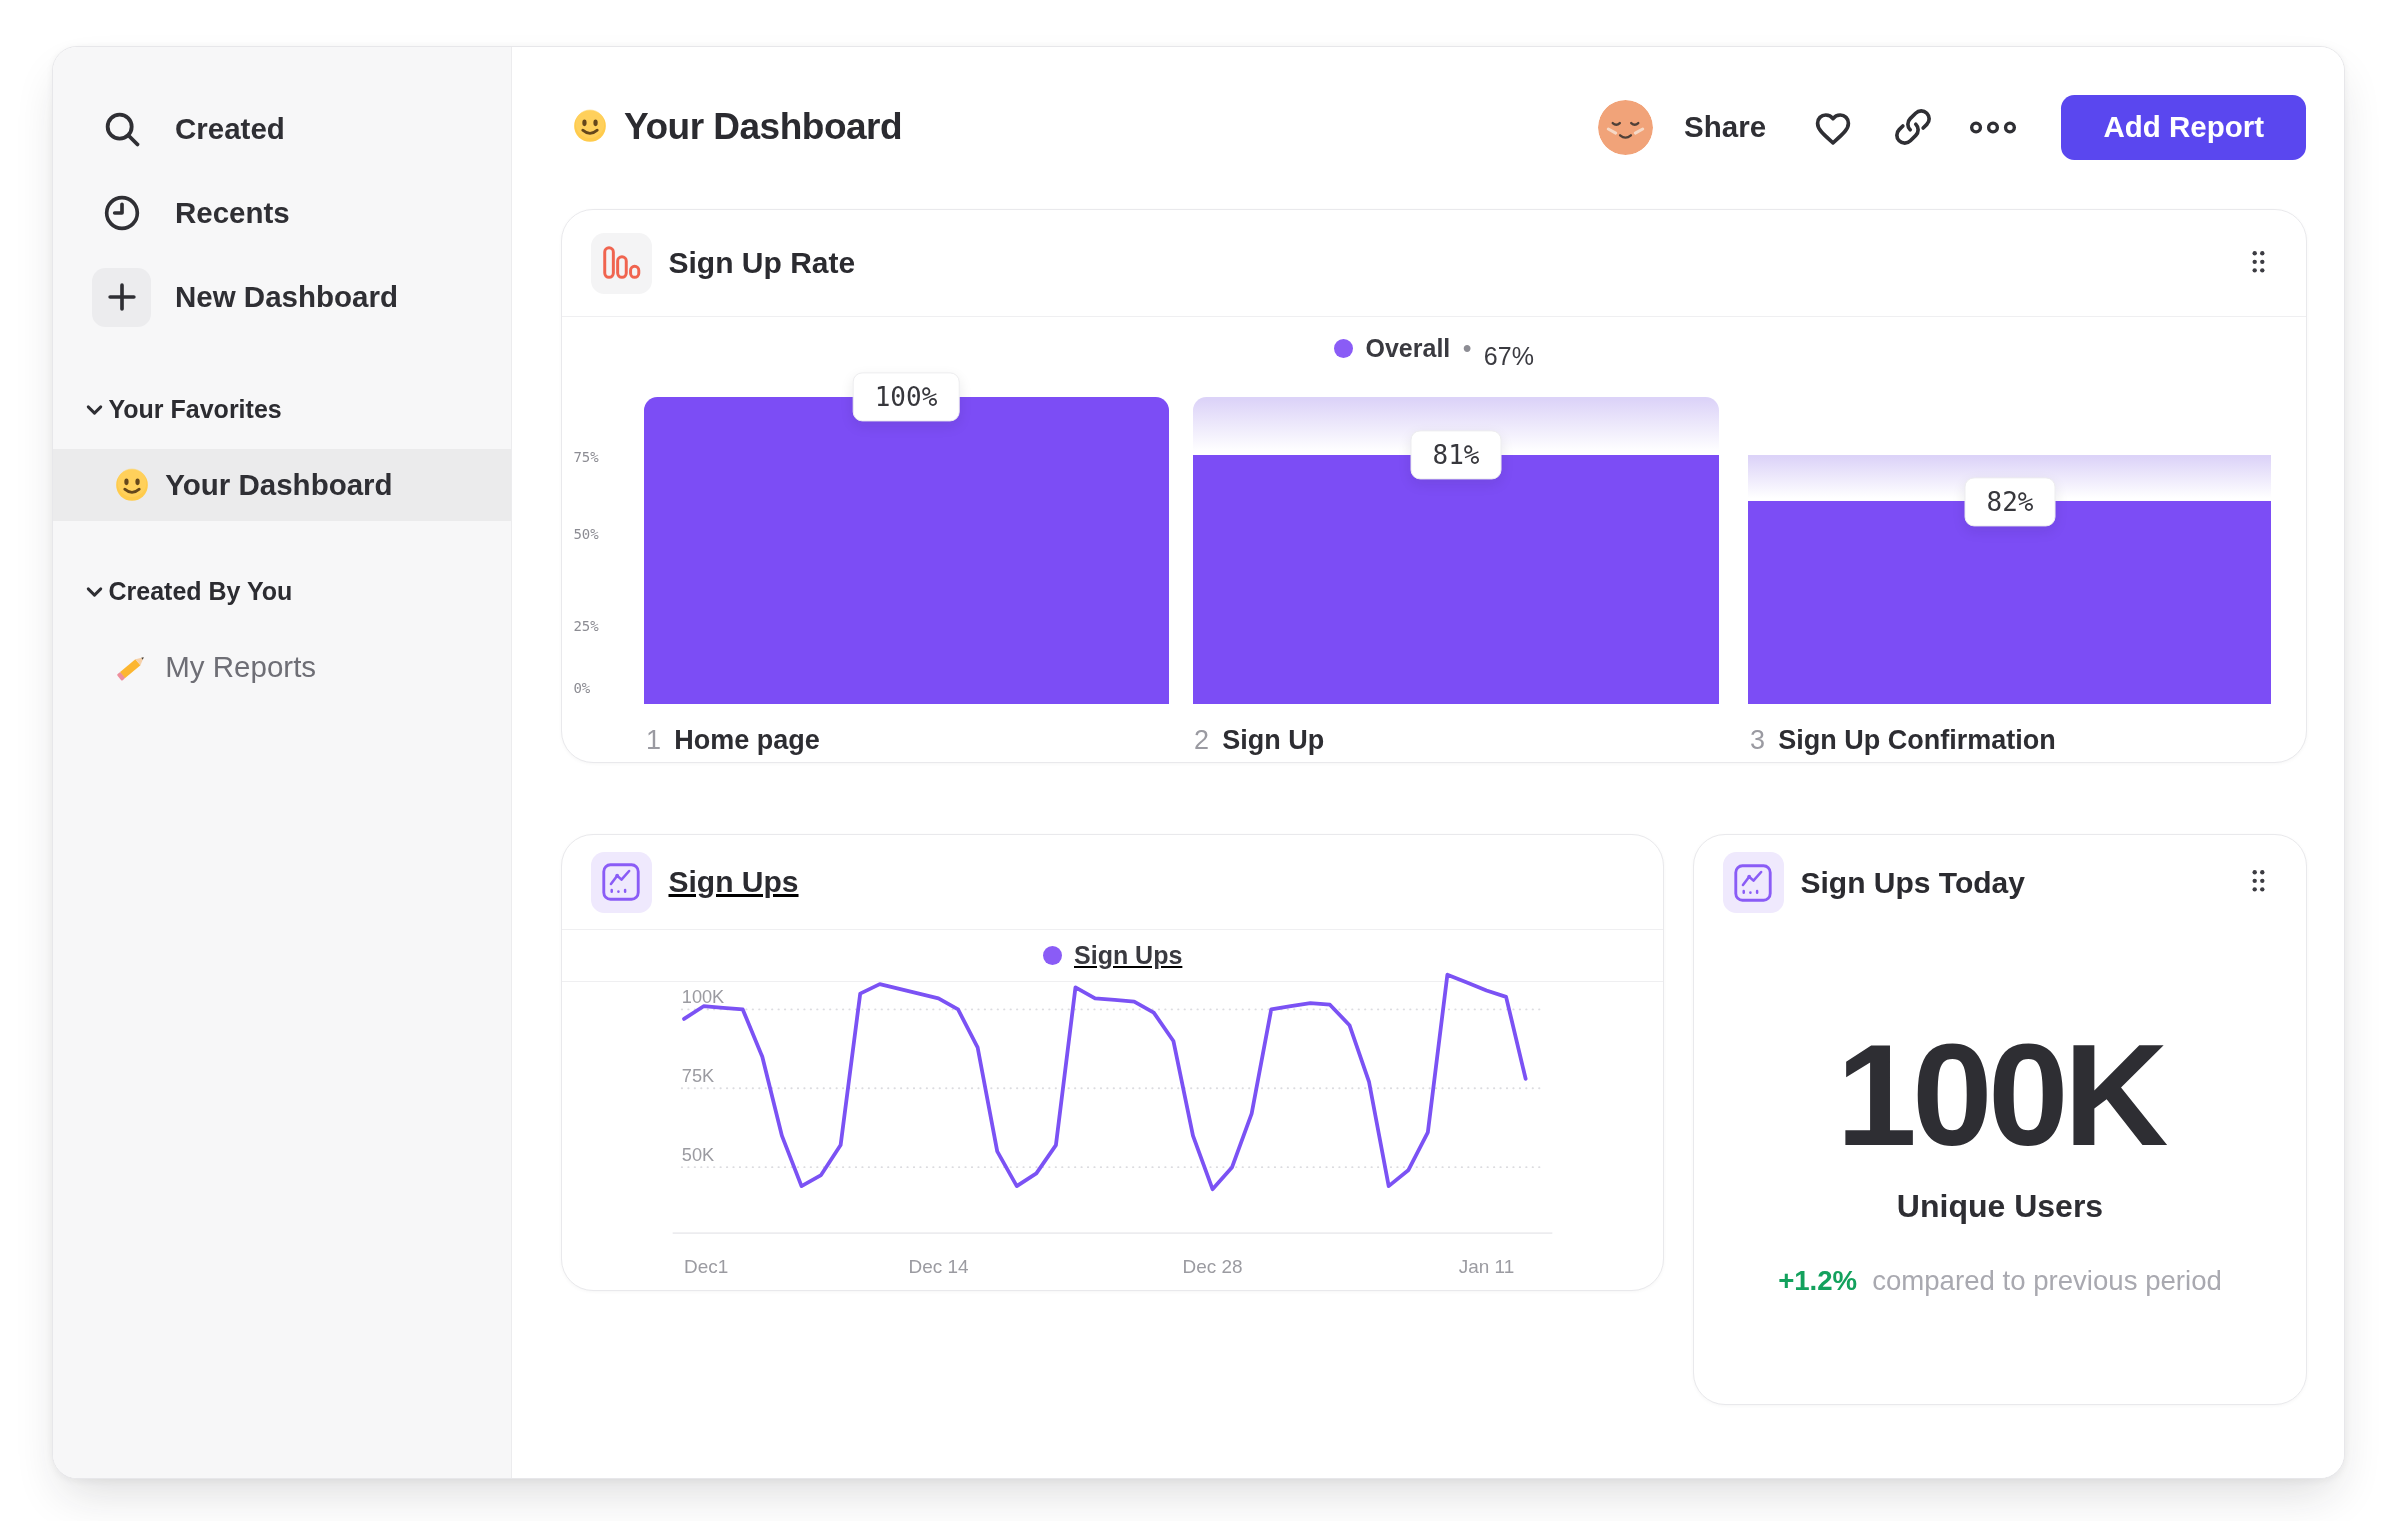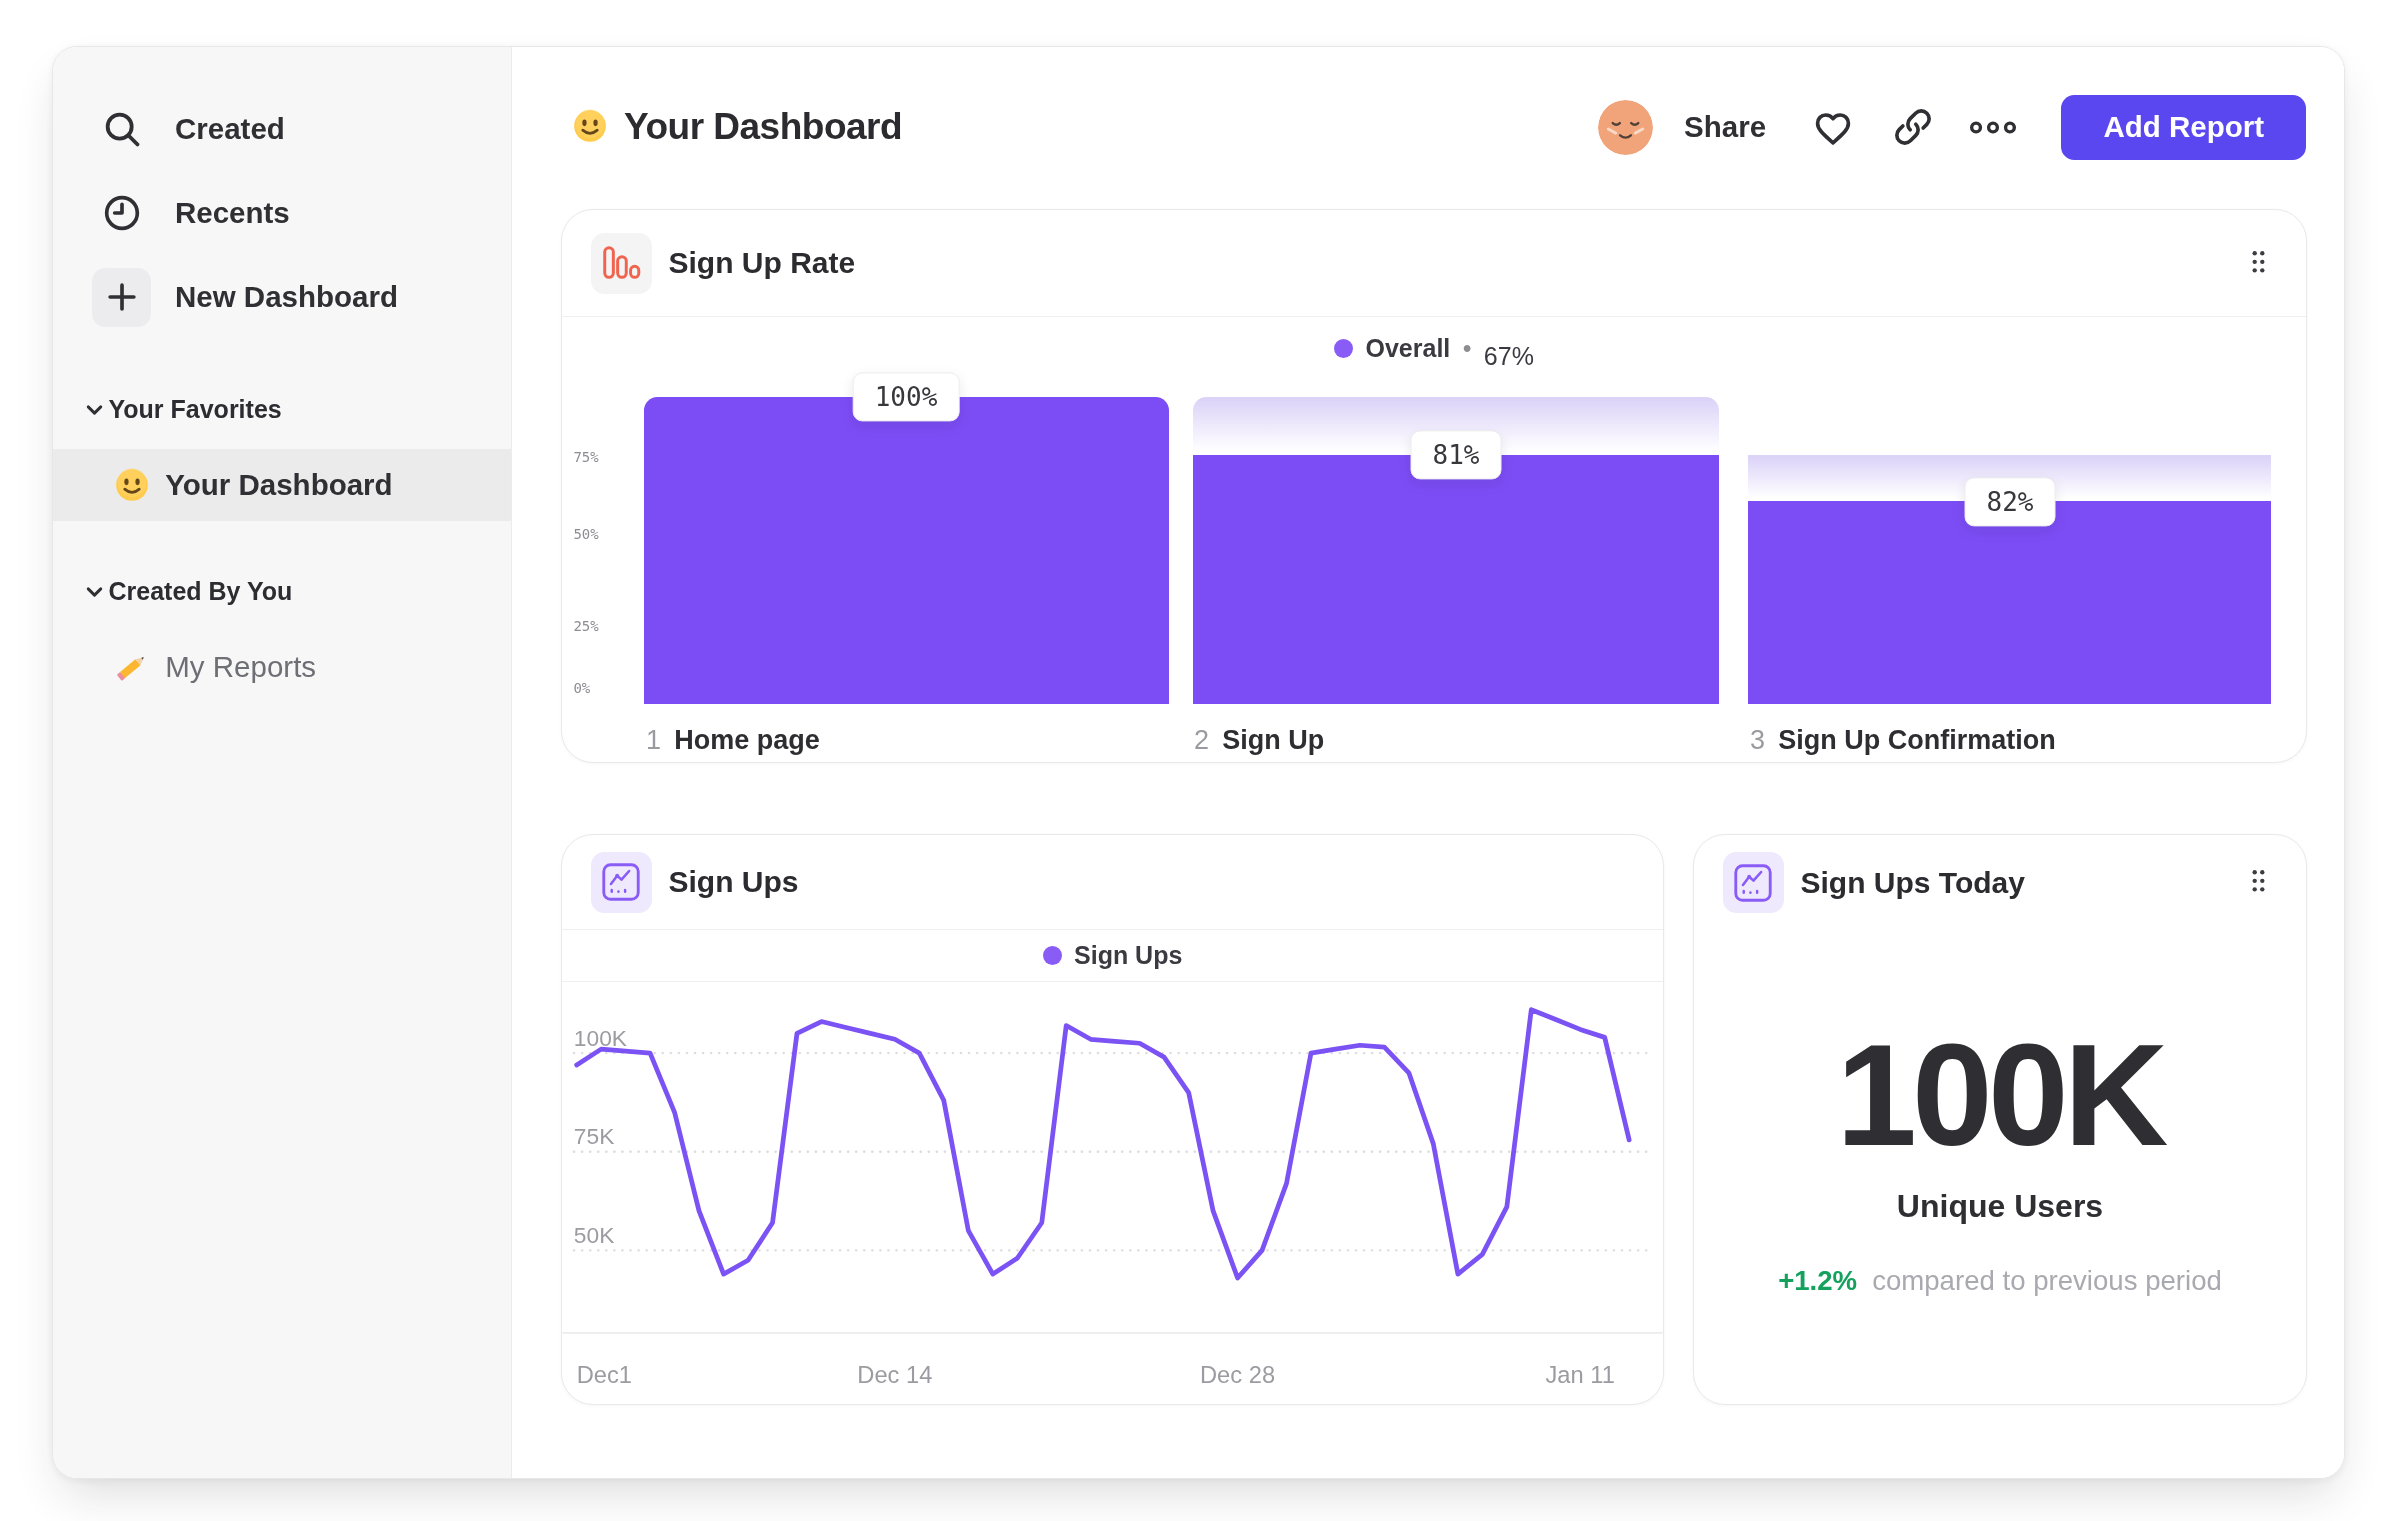--- a/index.html
+++ b/index.html
@@ -65,21 +65,21 @@
   .f-drop{ position:absolute; left:0; right:0; background:linear-gradient(180deg,#dcd3f8 4%, rgba(255,255,255,0) 94%); }
   .f-fill{ position:absolute; left:0; right:0; bottom:0; background:#7c4df5; }
   .f-chip{ position:absolute; transform:translate(-50%,-50%); background:#fff; border:1px solid #ededef;
     border-radius:9.5px; padding:8.6px 21px; font-size:26px; color:#37373c;
     box-shadow:0 4.8px 13.3px rgba(25,25,35,.09); white-space:nowrap; }
   .f-step-label{ position:absolute; font-size:27px; white-space:nowrap; }
   .f-step-num{ color:#9a9aa1; margin-right:13.3px; font-weight:400; }
   .f-step-name{ color:#2d2d32; font-weight:600; }
 
   
-  #card-line{ left:49px; top:787px; width:1103px; height:571px; }
+  #card-line{ left:49px; top:787px; width:1103px; height:457px;text-decoration:underline; }
   #card-line .card-header{ height:95px; border-bottom:1px solid #efeff1; }
   #card-line .card-icon-box{ background:#efe9fd; }
   #card-line .legend-row{ height:52px; border-bottom:1px solid #efeff1; }
   #line-svg{ position:absolute; left:0; top:0; width:100%; height:100%; pointer-events:none; }
 
   
   #card-kpi{ left:1181px; top:787px; width:614px; height:571px; }
   #card-kpi .card-header{ height:95px; }
   #card-kpi .card-icon-box{ background:#efe9fd; }
   .kpi-body{ display:flex; flex-direction:column; align-items:center; }

